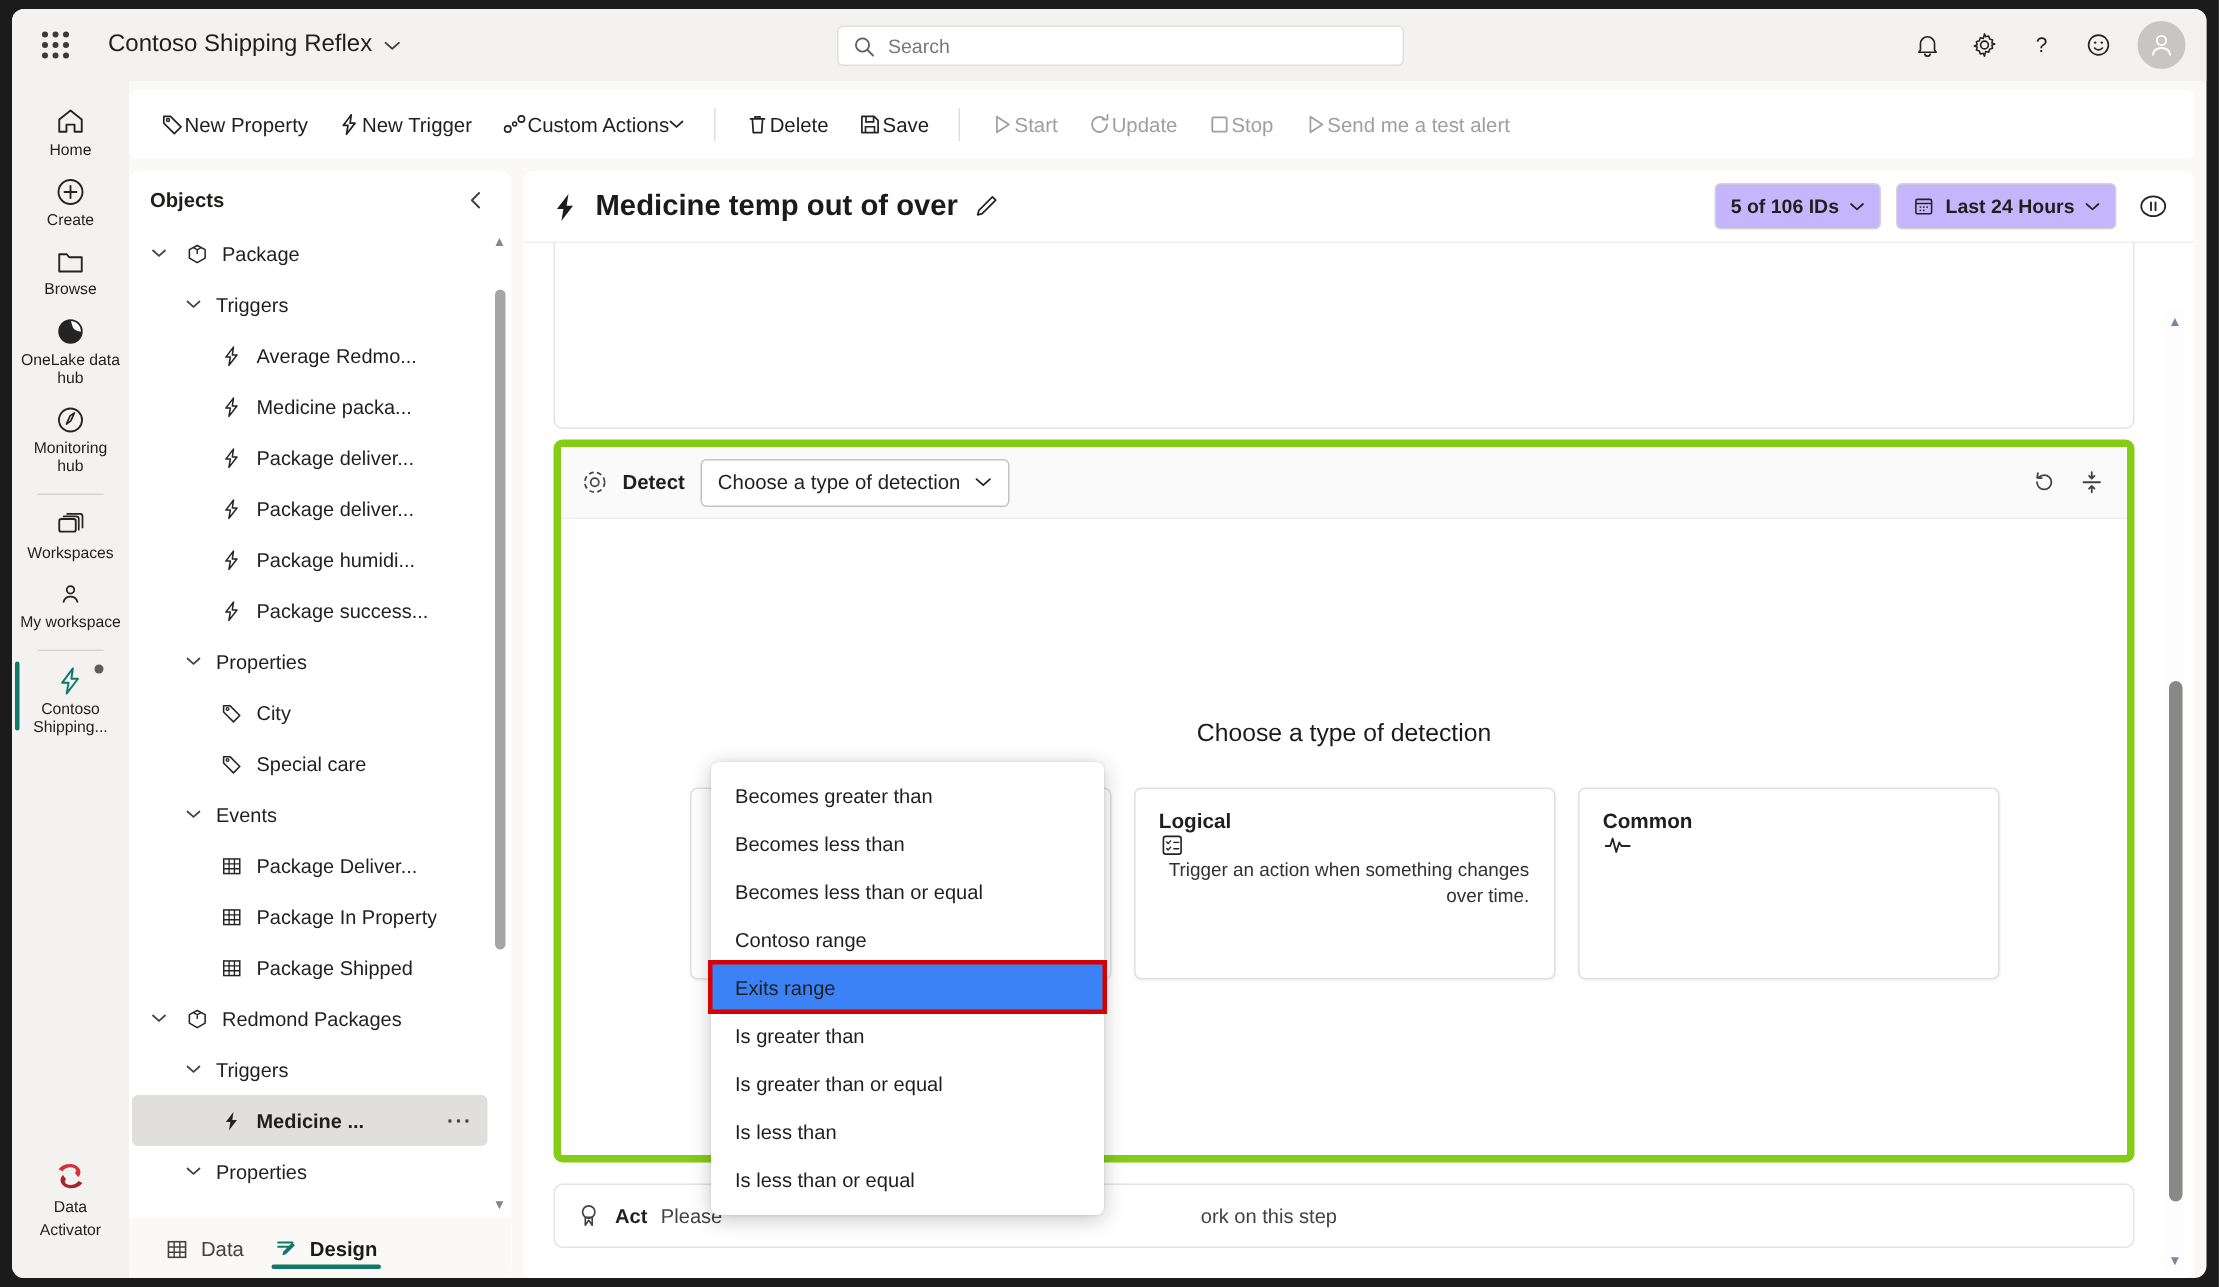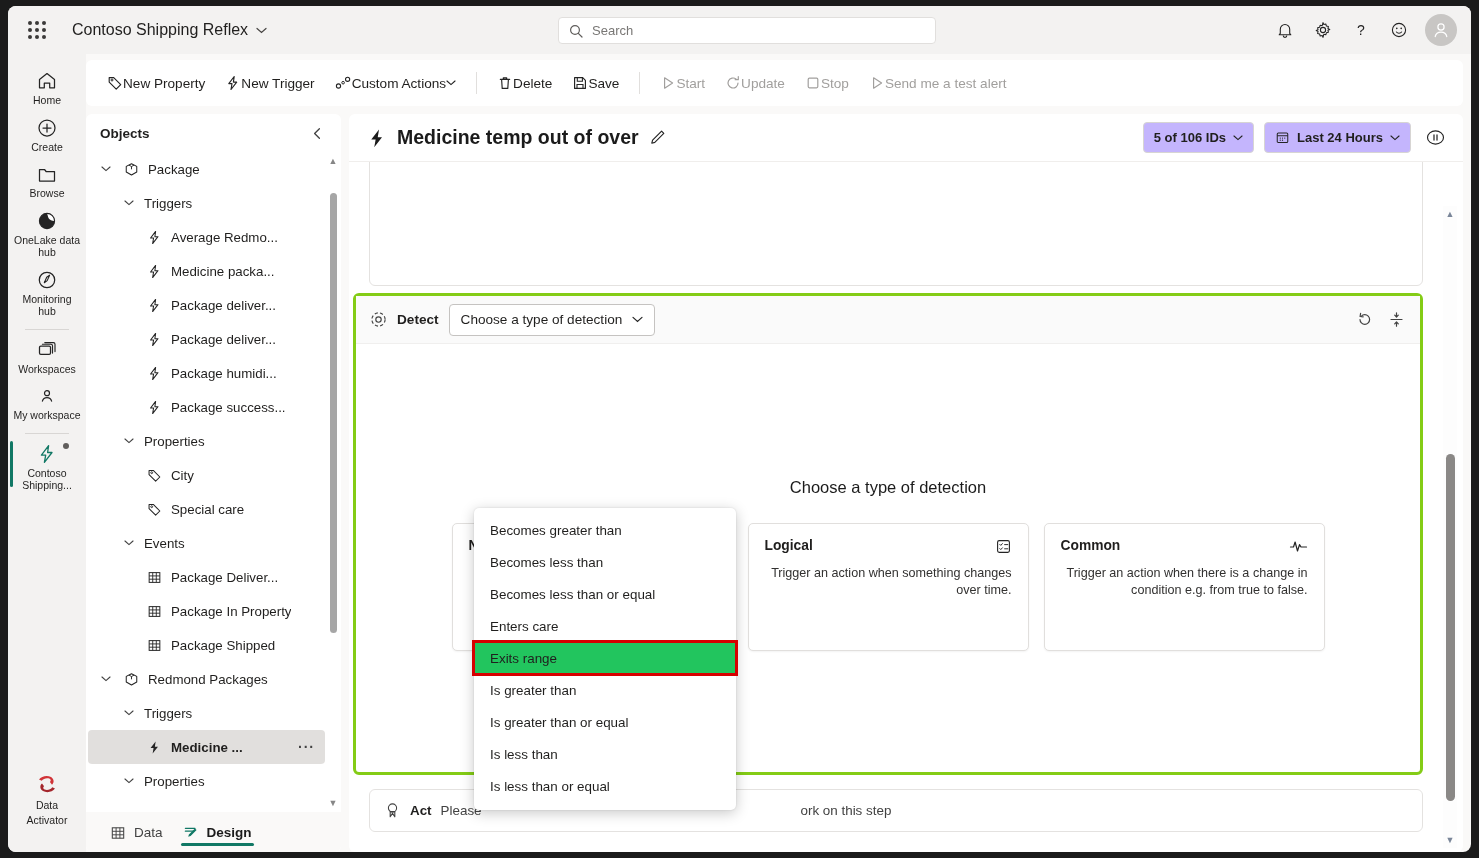--- a/index.html
+++ b/index.html
@@ -313,24 +313,24 @@
   .xtick {
     position: absolute; bottom: -20px;
     transform: translateX(-50%);
     font-size: 10.5px; color: #605e5c;
     white-space: nowrap;
   }
 
   
   .detect-card {
     position: absolute;
-    left: 4px; top: 131px;
+    left: 20px; top: 131px;
     right: 40px;
     height: 482px;
-    border: 3px solid #84cc16;
+    border: 5px solid #84cc16;
     border-radius: 6px;
     background: #fff;
   }
   .detect-head {
     height: 48px;
     display: flex; align-items: center;
     padding: 0 10px 0 14px;
     gap: 10px;
     background: #fafafa;
     border-bottom: 1px solid #f0efee;
@@ -359,21 +359,21 @@
     width: 281px; height: 128px;
     border: 1px solid #e1dfdd;
     border-radius: 5px;
     background: #fff;
     padding: 14px 16px;
     cursor: pointer;
     box-shadow: 0 1px 2px rgba(0,0,0,0.05);
   }
   .tc-head {
     display: flex; align-items: flex-start; justify-content: space-between;
-    margin-bottom: 10px;
+    flex-direction: column;
   }
   .tc-title { font-size: 13.8px; font-weight: 600; color: #201f1e; }
   .tc-desc { font-size: 12.6px; color: #323130; line-height: 17px; }
 
   
   .act-card {
     position: absolute;
     left: 20px; top: 627px;
     right: 40px;
     height: 43px;
@@ -415,21 +415,21 @@
   .dd-item {
     height: 32px;
     display: flex; align-items: center;
     padding: 0 16px;
     font-size: 13.4px;
     color: #201f1e;
     cursor: pointer;
     white-space: nowrap;
   }
   .dd-item.highlighted {
-    background: #22c55e;
+    background: #3b82f6;
     outline: 3px solid #d60000;
     outline-offset: -1px;
     position: relative;
     z-index: 2;
   }
 
   svg { display: block; }
 </style>
 </head>
 <body>
@@ -1087,21 +1087,20 @@
 
                   <div class="type-card">
                     <div class="tc-head">
                       <span class="tc-title">Common</span>
                       <span>
                         <svg width="19" height="17" viewBox="0 0 19 17">
                               <path d="M1.5 9h3l1.6-5 2.4 9 2-6.4 1.5 2.4h5.5" stroke="#242424" stroke-width="1.2" fill="none" stroke-linecap="round" stroke-linejoin="round"></path>
                             </svg>
                       </span>
                     </div>
-                    <div class="tc-desc">Trigger an action when there is a change in condition e.g. from true to false.</div>
                   </div>
                 </div>
               </div>
             </div>
 
             <div class="act-card">
               <span>
                 <svg width="17" height="17" viewBox="0 0 17 17">
                       <path d="M6.2 14.8l2.3-3.4 2.3 3.4V9.6H6.2v5.2z" stroke="#424242" stroke-width="1.1" fill="none" stroke-linejoin="round"></path>
                       <circle cx="8.5" cy="6" r="4.1" stroke="#424242" stroke-width="1.1" fill="none"></circle>
@@ -1130,21 +1129,21 @@
     <div class="dd-item">
       <span>Becomes greater than</span>
     </div>
     <div class="dd-item">
       <span>Becomes less than</span>
     </div>
     <div class="dd-item">
       <span>Becomes less than or equal</span>
     </div>
     <div class="dd-item">
-      <span>Enters care</span>
+      <span>Contoso range</span>
     </div>
     <div class="dd-item highlighted">
       <span>Exits range</span>
     </div>
     <div class="dd-item">
       <span>Is greater than</span>
     </div>
     <div class="dd-item">
       <span>Is greater than or equal</span>
     </div>

